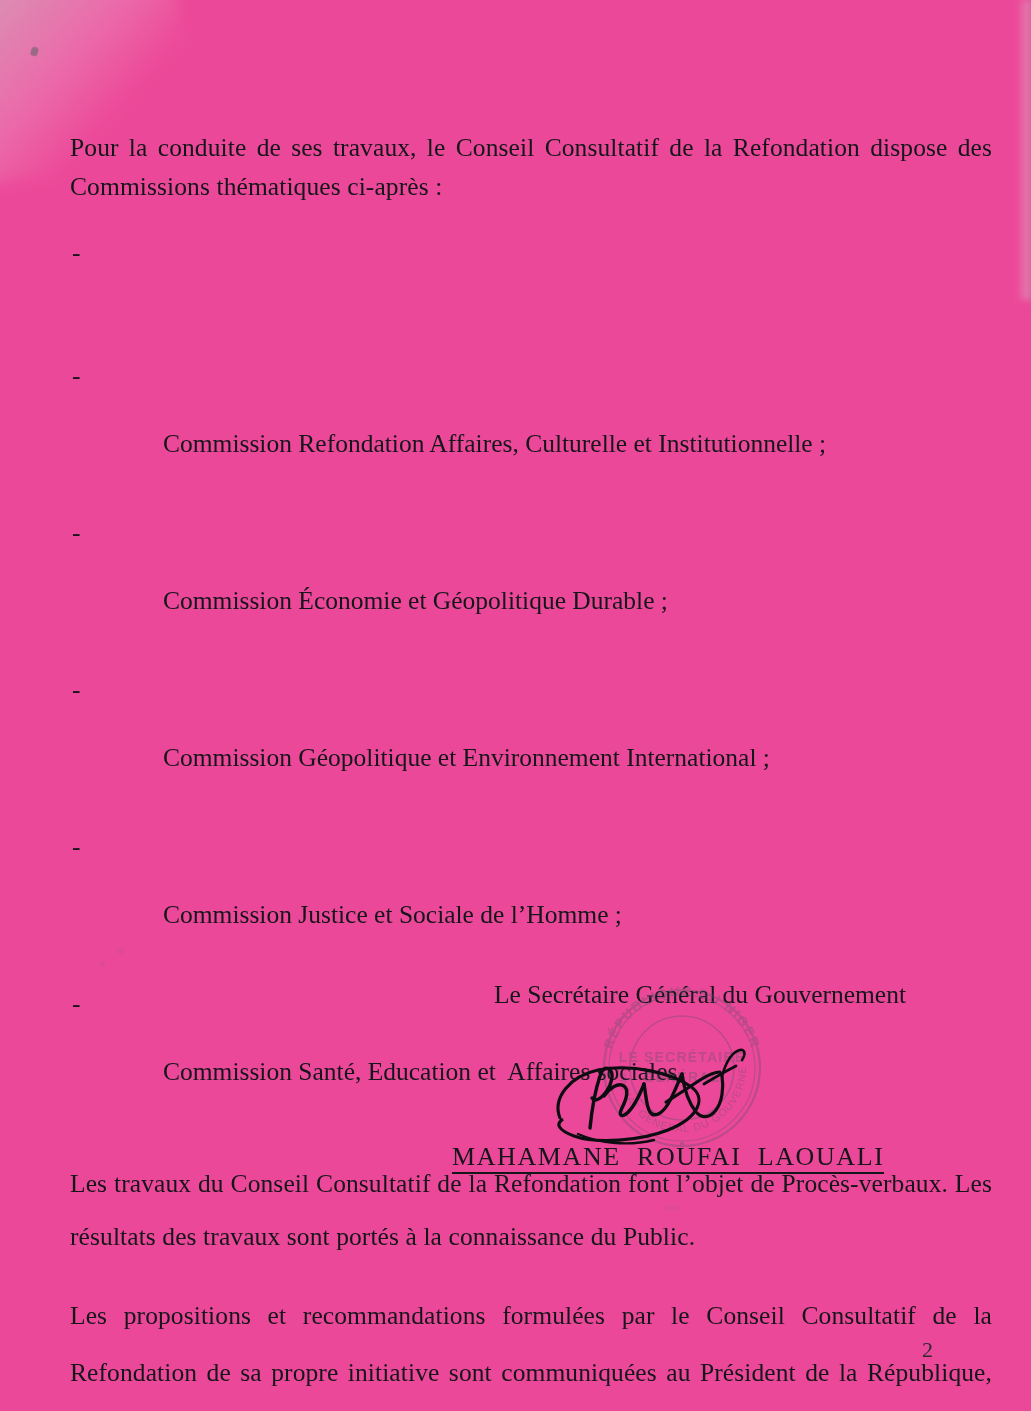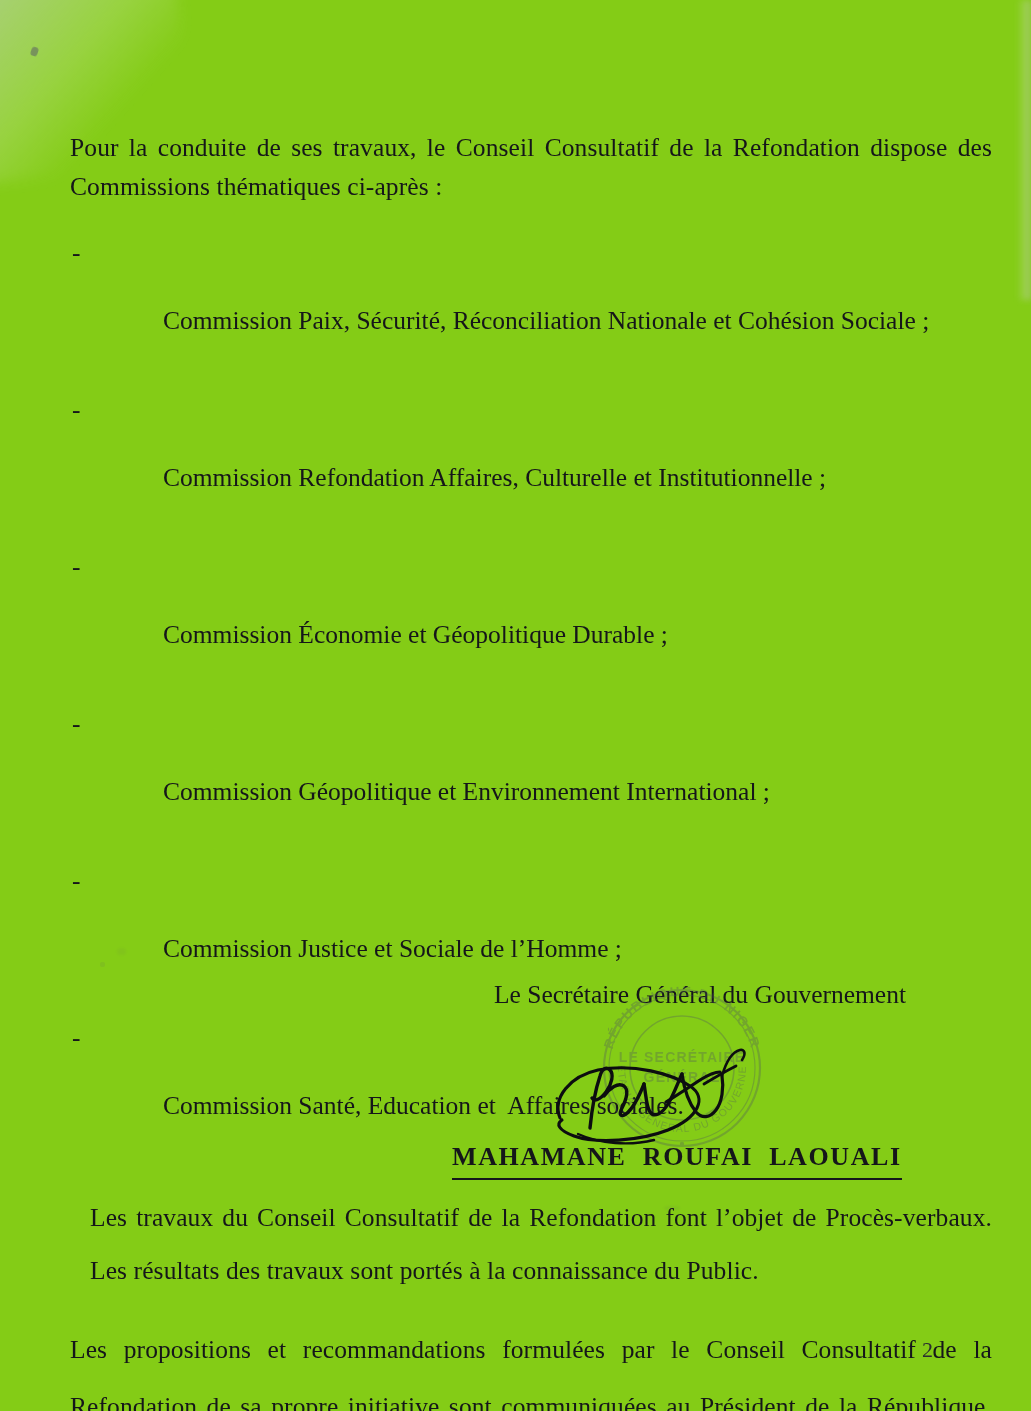--- a/index.html
+++ b/index.html
@@ -5,21 +5,21 @@
 <style>
   html, body {
     margin: 0;
     padding: 0;
     background: #ffffff;
   }
   .page {
     position: relative;
     width: 1031px;
     height: 1411px;
-    background: #84cc16;
+    background: #ec4899;
     overflow: hidden;
     font-family: "Liberation Serif", "DejaVu Serif", serif;
     color: #15161a;
   }
 
   
   .scan-corner-shadow {
     position: absolute;
     top: -120px;
     left: -150px;
@@ -67,21 +67,21 @@
   }
   p.para {
     margin: 0;
     font-size: 25.5px;
     line-height: 39px;
     text-align: justify;
     text-justify: inter-word;
     letter-spacing: 0.1px;
   }
   p.para.p1 { margin-bottom: 30px; }
-  p.para.p2 { line-height: 53px; margin-bottom: 24px; margin-left: 20px; }
+  p.para.p2 { line-height: 53px; margin-bottom: 24px; }
   p.para.p3 { line-height: 57px; }
 
   .commission-list {
     list-style: none;
     margin: 0 0 34px 0;
     padding: 0;
   }
   .commission-list li {
     position: relative;
     padding-left: 42px;
@@ -115,25 +115,25 @@
     line-height: 34px;
     margin-top: 40px;
     white-space: pre;
     text-align: center;
   }
   .sign-name {
     position: absolute;
     left: 22px;
     top: 204px;
     font-size: 26px;
-    font-weight: bold;
+    font-weight: normal;
     letter-spacing: 1.6px;
     white-space: pre;
     border-bottom: 2.5px solid #15161a;
-    padding-bottom: 6px;
+    padding-bottom: 0;
     display: inline-block;
   }
 
   
   .seal {
     position: absolute;
     left: 592px;
     top: 978px;
     width: 180px;
     height: 180px;
@@ -174,21 +174,20 @@
   <div class="speck s3"></div>
   <div class="speck s4"></div>
 
   <div class="body-text">
 
     <p class="para p1">Pour la conduite de ses travaux, le Conseil Consultatif de la Refondation dispose des Commissions thématiques ci-après :</p>
 
     <ul class="commission-list">
       <li>
         <span class="dash">-</span>
-        <span>Commission Paix, Sécurité, Réconciliation Nationale et Cohésion Sociale ;</span>
       </li>
       <li>
         <span class="dash">-</span>
         <span>Commission Refondation Affaires, Culturelle et Institutionnelle ;</span>
       </li>
       <li>
         <span class="dash">-</span>
         <span>Commission Économie et Géopolitique Durable ;</span>
       </li>
       <li>

